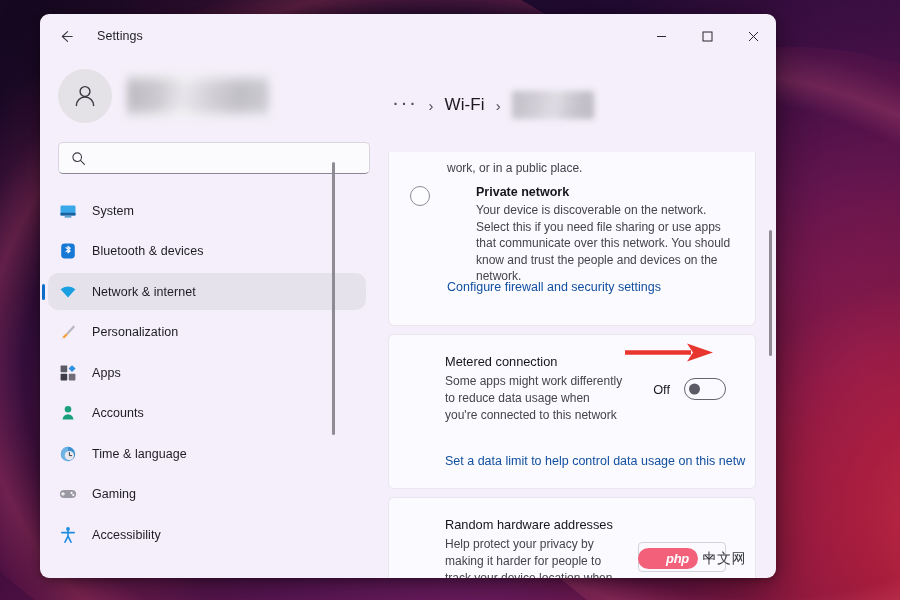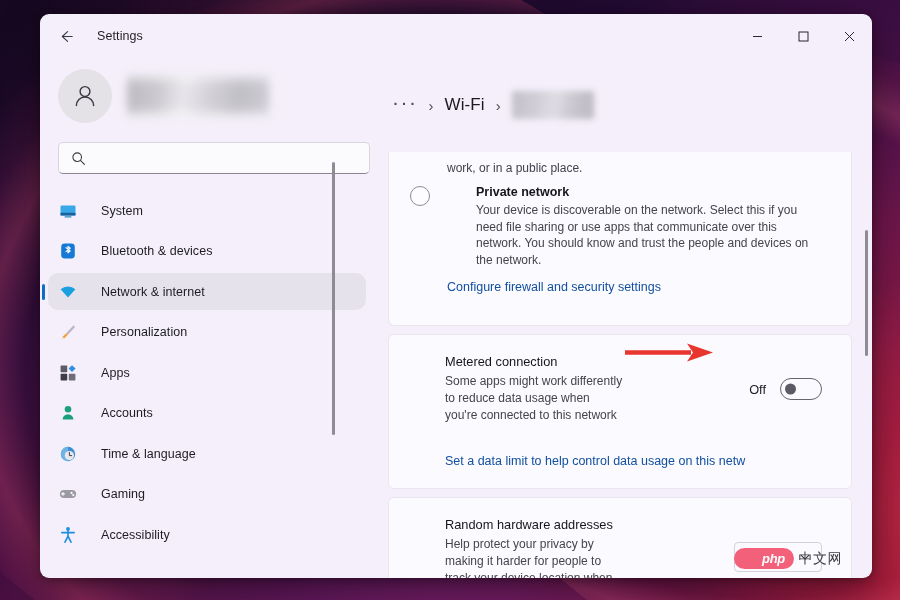--- a/index.html
+++ b/index.html
@@ -46,21 +46,21 @@
     background: radial-gradient(ellipse at 40% 50%, rgba(255, 120, 150, 0) 56%, rgba(250, 110, 140, 0.22) 62%, rgba(190, 50, 100, 0.10) 69%, rgba(90, 20, 70, 0) 76%);
     transform: rotate(10deg);
     pointer-events: none;
   }
 
   
   #settings-window {
     position: absolute;
     left: 40px;
     top: 14px;
-    width: 832px;
+    width: 736px;
     height: 564px;
     background: #f4effa;
     border-radius: 9px;
     box-shadow: 0 10px 40px rgba(0, 0, 0, 0.45), 0 2px 8px rgba(0, 0, 0, 0.3);
     overflow: hidden;
     display: flex;
     flex-direction: column;
   }
 
   
@@ -181,21 +181,20 @@
     position: relative;
   }
   .nav-item {
     height: 37px;
     display: flex;
     align-items: center;
     border-radius: 5px;
     padding-left: 10px;
     position: relative;
     margin-bottom: 3.5px;
-    gap: 9px;
   }
   .nav-item.active { background: #e6e2ec; border-radius: 10px; }
   .nav-item.active::before {
     content: "";
     position: absolute;
     left: -6px;
     top: 50%;
     transform: translateY(-50%);
     width: 3px;
     height: 16px;

